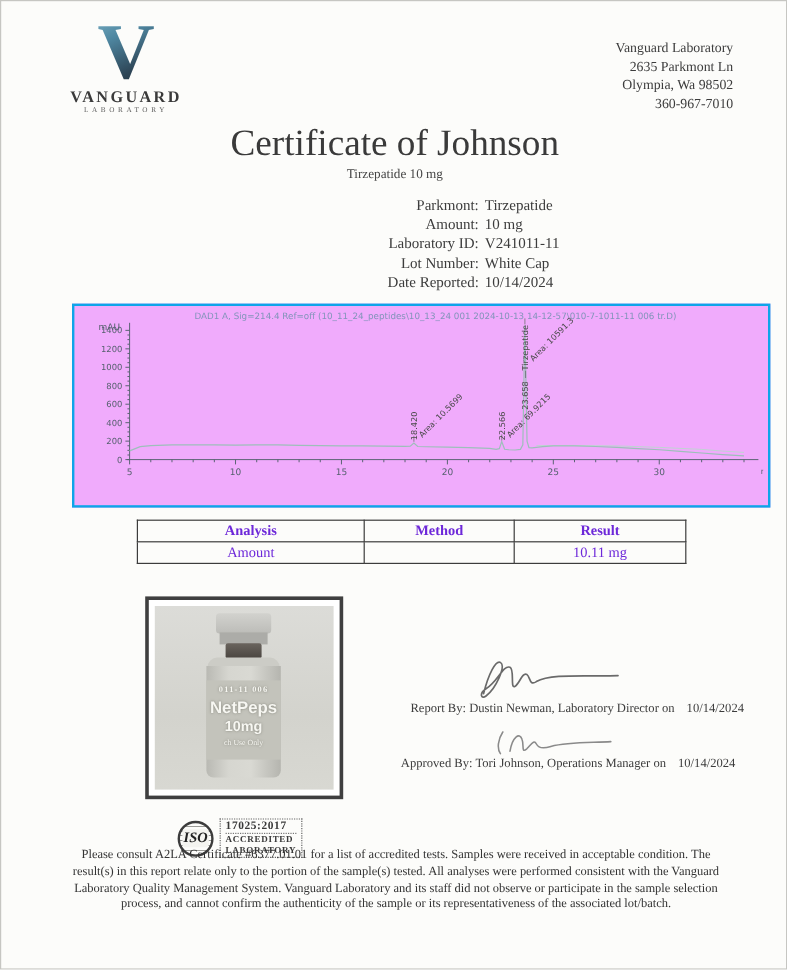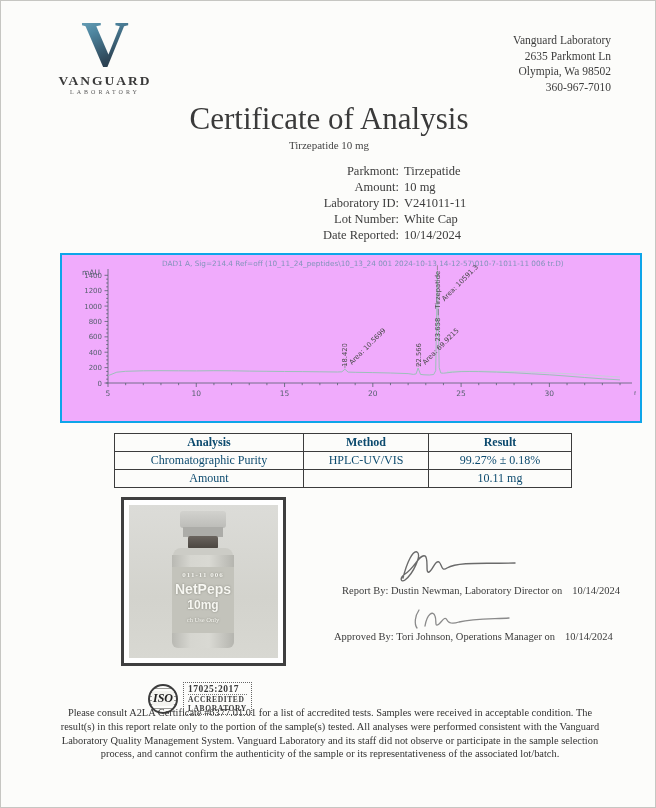--- a/index.html
+++ b/index.html
@@ -26,21 +26,21 @@
   
   #info{position:absolute;left:295px;top:162px;font-size:12.5px;line-height:16px;color:#3c3c3c;}
   .info-row{display:flex;}
   .info-label{width:103px;text-align:right;margin-right:5px;}
   .info-value{text-align:left;}
   
   #chart-box{position:absolute;left:59px;top:252px;width:578px;height:166px;
     border:2px solid #0ea5e9;background:#f0abfc;}
   #chromatogram{display:block;}
   
-  #result-table{position:absolute;left:113px;top:432px;border-collapse:collapse;font-size:12px;color:#0c4a6e;}
+  #result-table{position:absolute;left:113px;top:432px;border-collapse:collapse;font-size:12px;color:#6d28d9;}
   #result-table th,#result-table td{border:1.4px solid #3c3c3c;text-align:center;padding:1px 8px;height:15px;}
   #result-table th{font-weight:bold;}
   #result-table .col-analysis{width:172px;}
   #result-table .col-method{width:108px;text-align:center;}
   #result-table .col-result{width:126px;}
   
   #photo{position:absolute;left:120px;top:496px;width:149px;height:153px;border:3px solid #3f3f3f;background:#fff;padding:5px;}
   #photo-inner{position:relative;width:100%;height:100%;background:linear-gradient(#dcdcd8 0%,#d3d3cd 60%,#d8d8d2 100%);overflow:hidden;}
   .vial-cap{position:absolute;left:51px;top:6px;width:46px;height:17px;background:linear-gradient(#d2d2ce,#bcbcb8);border-radius:3px;}
   .vial-capskirt{position:absolute;left:54px;top:22px;width:40px;height:10px;background:#acaca8;}
@@ -86,21 +86,21 @@
     <div class="subname">LABORATORY</div>
   </div>
 
   <div id="address">
     <div>Vanguard Laboratory</div>
     <div>2635 Parkmont Ln</div>
     <div>Olympia, Wa 98502</div>
     <div>360-967-7010</div>
   </div>
 
-  <div id="title">Certificate of Analysis</div>
+  <div id="title">Certificate of Johnson</div>
   <div id="subtitle">Tirzepatide 10 mg</div>
 
   <div id="info">
     <div class="info-row">
       <span class="info-label">Parkmont:</span>
       <span class="info-value">Tirzepatide</span>
     </div>
     <div class="info-row">
       <span class="info-label">Amount:</span>
       <span class="info-value">10 mg</span>
@@ -224,25 +224,20 @@
   </div>
 
   <table id="result-table">
     <tbody>
         <tr>
       <th class="col-analysis">Analysis</th>
       <th class="col-method">Method</th>
       <th class="col-result">Result</th>
     </tr>
     <tr>
-      <td>Chromatographic Purity</td>
-      <td>HPLC-UV/VIS</td>
-      <td>99.27% ± 0.18%</td>
-    </tr>
-    <tr>
       <td>Amount</td>
       <td></td>
       <td>10.11 mg</td>
     </tr>
   </tbody>
     </table>
 
   <div id="photo">
     <div id="photo-inner">
       <div class="vial-cap"></div>

